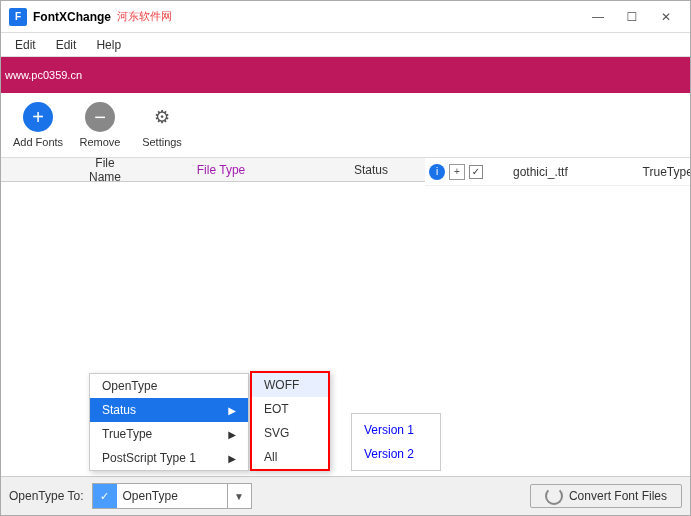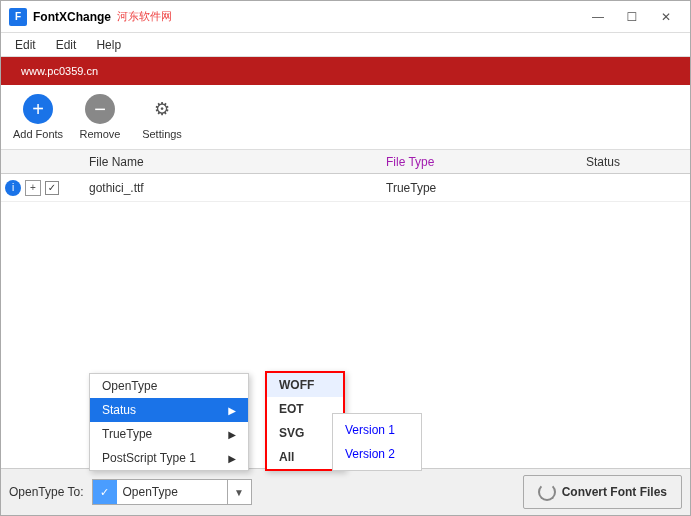--- a/index.html
+++ b/index.html
@@ -94,25 +94,25 @@
 
     .menu-item {
       padding: 2px 10px;
       cursor: pointer;
       font-size: 12px;
       color: #333;
     }
 
     
     .url-bar {
-      background: #b91c1c;
-      height: 28px;
-      display: flex;
-      align-items: center;
-      padding: 0 20px;
+      background: #be185d;
+      height: 36px;
+      display: flex;
+      align-items: center;
+      padding: 0 4px;
     }
     .url-text {
       color: white;
       font-size: 11px;
     }
 
     
     .toolbar {
       background: white;
       height: 65px;
@@ -163,23 +163,24 @@
 
     .tool-label {
       font-size: 11px;
       color: #333;
     }
 
     
     .main-area {
       flex: 1;
       display: flex;
-      flex-direction: column;
+      flex-direction: row;
       background: white;
       overflow: hidden;
+      text-align: center;
     }
 
     
     .table-header {
       display: flex;
       background: #f5f5f5;
       border-bottom: 1px solid #ccc;
       height: 24px;
       align-items: center;
       padding: 0 4px;
@@ -344,32 +345,31 @@
       display: flex;
       align-items: center;
       justify-content: center;
       cursor: pointer;
       font-size: 10px;
       color: #555;
     }
 
     .convert-btn {
       margin-left: auto;
-      height: 34px;
+      height: 24px;
       padding: 0 14px;
       background: #f0f0f0;
       border: 1px solid #aaa;
       cursor: pointer;
       display: flex;
       align-items: center;
       gap: 6px;
       font-size: 12px;
       color: #333;
       border-radius: 2px;
-      font-weight: bold;
     }
 
     .spinner {
       width: 18px;
       height: 18px;
       border: 2px solid #888;
       border-top-color: transparent;
       border-radius: 50%;
     }
 
@@ -402,45 +402,44 @@
 
     .submenu-arrow {
       font-size: 10px;
       margin-left: 12px;
     }
 
     
     .submenu {
       position: absolute;
       bottom: 44px;
-      left: 264px;
+      left: 249px;
       background: white;
       border: 2px solid red;
       box-shadow: 2px 2px 6px rgba(0,0,0,0.2);
       z-index: 101;
       min-width: 80px;
-      font-weight: bold;
     }
 
     .submenu-item {
       padding: 5px 12px;
       font-size: 12px;
       color: #333;
       cursor: pointer;
       white-space: nowrap;
     }
     .submenu-item.highlighted {
       background: #e8f0ff;
     }
 
     
     .version-panel {
       position: absolute;
       bottom: 44px;
-      left: 331px;
+      left: 350px;
       background: white;
       border: 1px solid #ccc;
       padding: 4px 0;
       z-index: 102;
       min-width: 90px;
     }
 
     .version-item {
       padding: 5px 12px;
       font-size: 12px;

